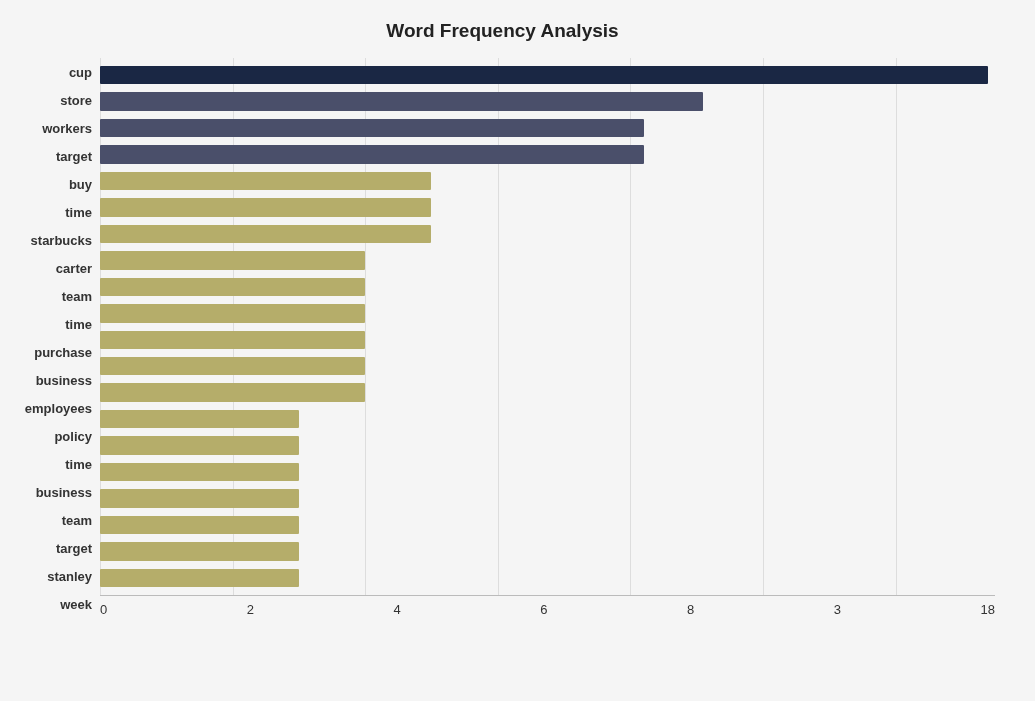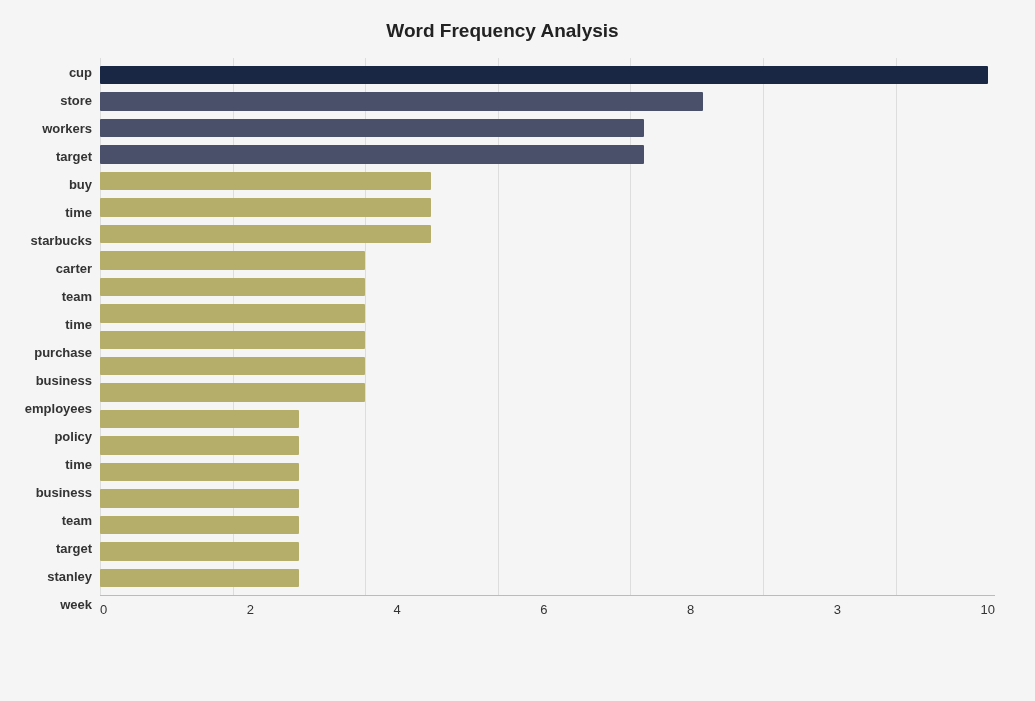--- a/index.html
+++ b/index.html
@@ -223,17 +223,17 @@
           </div>
       </div>
       <div class="x-axis-line"></div>
       <div class="x-axis" id="x-axis">
           <div class="x-tick">0</div>
           <div class="x-tick">2</div>
           <div class="x-tick">4</div>
           <div class="x-tick">6</div>
           <div class="x-tick">8</div>
           <div class="x-tick">3</div>
-          <div class="x-tick">10</div>
+          <div class="x-tick">18</div>
         </div>
     </div>
   </div>
 </div>
 
 </body></html>

